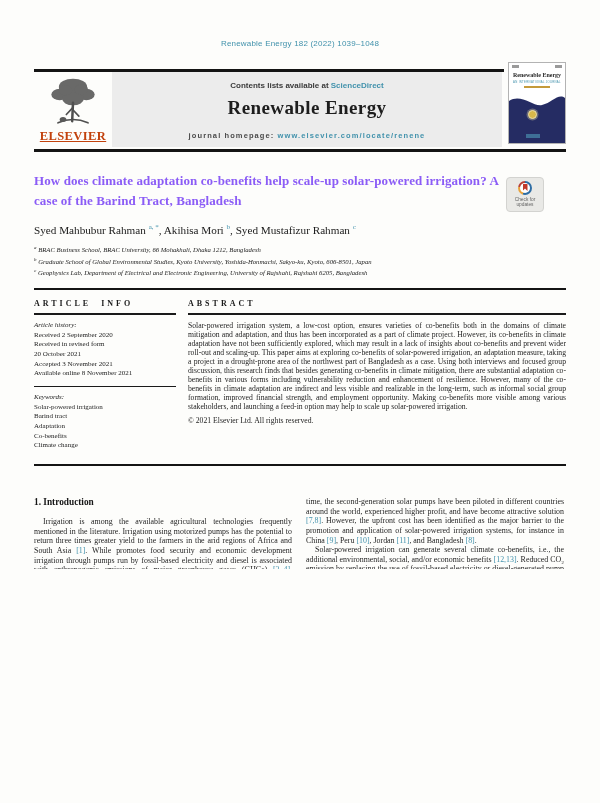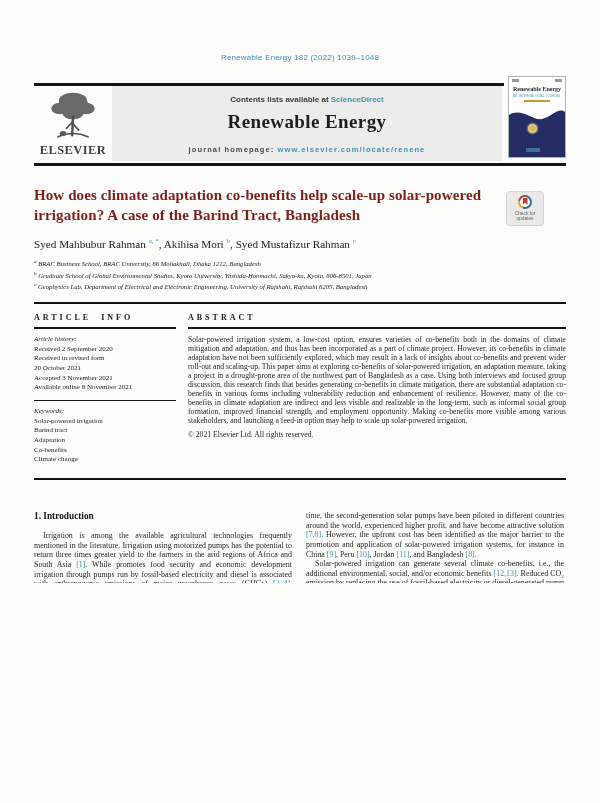--- a/index.html
+++ b/index.html
@@ -1,18 +1,18 @@
 <!DOCTYPE html>
 <html><head>
 <meta charset="utf-8">
 <style>
   * { margin:0; padding:0; box-sizing:border-box; }
   html,body { background:#fdfdfb; }
   .page {
-    position:relative; width:600px; height:567px; margin:16px auto;
+    position:relative; width:600px; height:567px; margin:2px auto;
     background:#fdfdfb; overflow:hidden;
     font-family:"Liberation Serif", serif; color:#1c1c1c;
   }
   .teal { color:#4292ac; }
   .cite { color:#4292ac; }
 
   
   .journal-ref {
     padding-top:37px; text-align:center;
     font-family:"Liberation Sans", sans-serif;
@@ -20,21 +20,21 @@
   }
 
   
   .hdr { position:relative; margin:21px 34px 0; }
   .hdr-rule-top { width:470px; height:2.5px; background:#141414; }
   .hdr-main { display:flex; align-items:stretch; }
   .elsevier { width:78px; padding-top:4px; text-align:center; background:#fdfdfb; }
   .elsevier svg { display:block; margin:0 auto; }
   .elsevier-word {
     font-family:"Liberation Serif", serif; font-weight:bold;
-    font-size:12.5px; color:#404040; letter-spacing:.4px; margin-top:1px;
+    font-size:12.5px; color:#c2410c; letter-spacing:.4px; margin-top:1px;text-decoration:underline;
   }
   .hdr-box {
     flex:1; margin-right:64px; background:#ececec;
     text-align:center; padding:9px 4px 7px;
   }
   .contents-line {
     font-family:"Liberation Sans", sans-serif; font-size:8px;
     font-weight:bold; color:#3a3a3a;
   }
   .journal-name {
@@ -69,22 +69,22 @@
     border-radius:50%; background:#d8b84a; border:1px solid #efe2a8;
     box-shadow:0 0 0 1.5px rgba(239,226,168,.35);
   }
   .cover-bottomlabel {
     position:absolute; left:17px; bottom:5px; width:14px; height:4px; background:#3e6f96;
   }
 
   
   .title-row { position:relative; margin:19px 34px 0; }
   .article-title {
-    width:468px; font-size:15px; line-height:20px;
-    font-weight:bold; color:#7f1d1d; letter-spacing:.1px;
+    width:468px; font-size:13px; line-height:20px;
+    font-weight:bold; color:#8b5cf6; letter-spacing:.1px;
   }
   .badge {
     position:absolute; right:22px; top:6px; width:38px; height:35px;
     background:#e9e9e6; border:1px solid #d3d3d0; border-radius:4px;
     text-align:center; padding-top:3px; cursor:pointer;
   }
   .badge-icon {
     width:14px; height:14px; margin:0 auto; border-radius:50%;
     background:conic-gradient(#2e6da4 0 55%, #e8a33d 55% 78%, #b8433a 78% 100%);
     position:relative;

